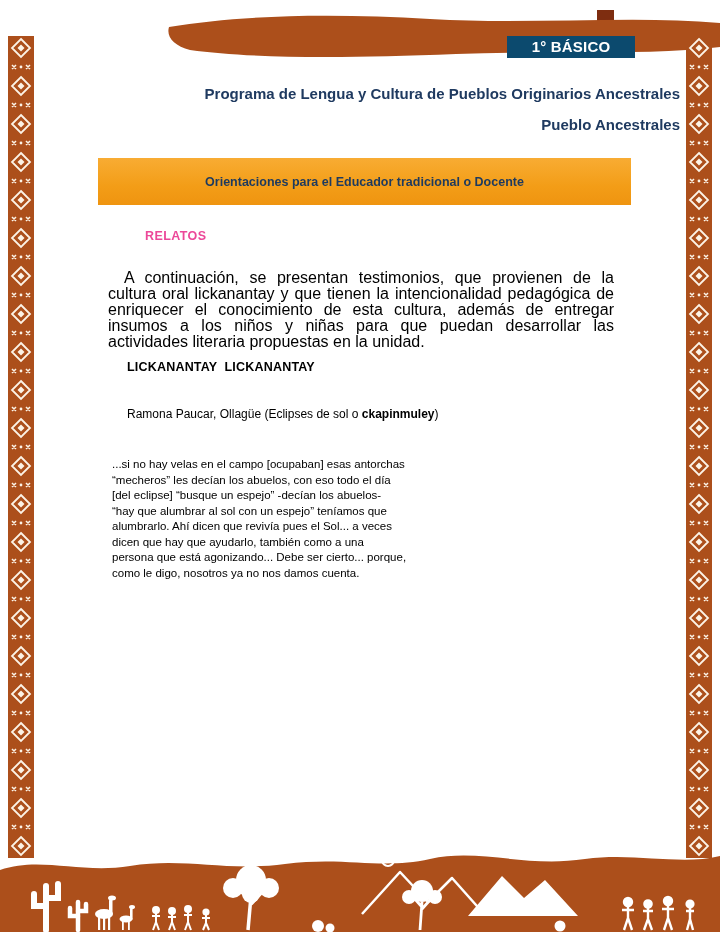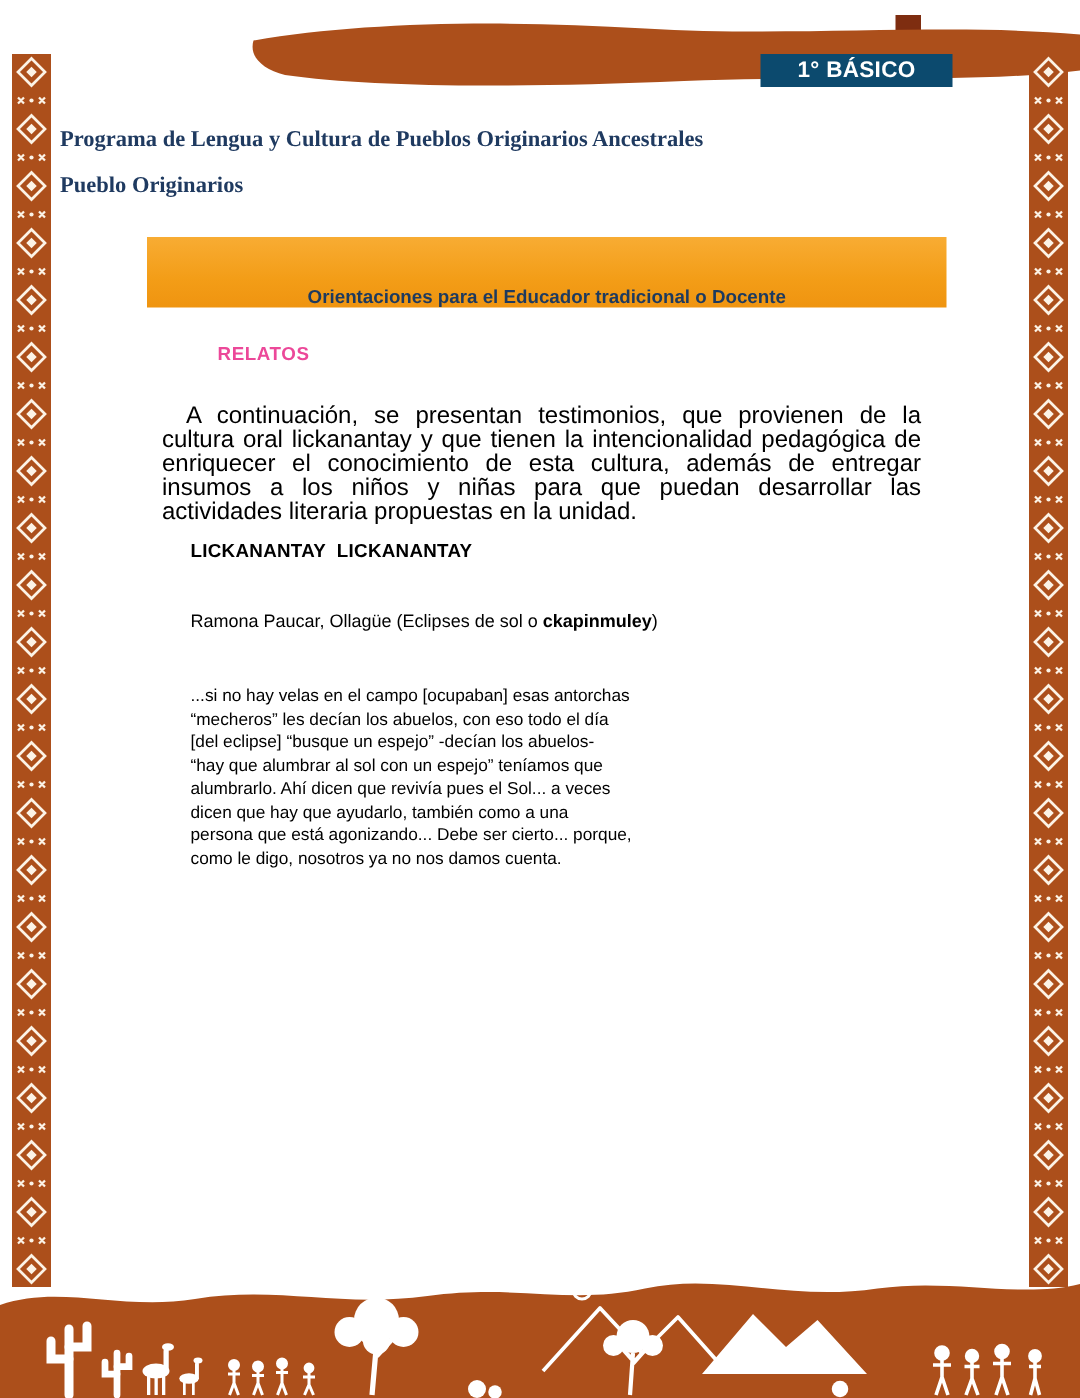--- a/index.html
+++ b/index.html
@@ -12,50 +12,50 @@
     background: #0c4a6e; color: #fff; font-size: 15px; font-weight: bold;
     text-align: center; line-height: 22px; letter-spacing: .2px;
   }
 
   .border { position: absolute; top: 36px; width: 26px; height: 822px; }
   .border.left { left: 8px; }
   .border.right { right: 8px; }
 
   .title, .subtitle {
     position: absolute; left: 40px; width: 640px; margin: 0;
-    text-align: left; color: #1F3A60; font-weight: bold; font-size: 15px; font-family: Liberation Serif, serif;
+    text-align: right; color: #1F3A60; font-weight: bold; font-size: 15px;
   }
   .title { top: 85px; }
   .subtitle { top: 116px; }
 
   .banner {
     position: absolute; top: 158px; left: 98px; width: 533px; height: 47px;
     background: linear-gradient(180deg, #F8AC33 0%, #F39D17 60%, #EF9410 100%);
-    display: flex; align-items: flex-end; justify-content: center;
+    display: flex; align-items: center; justify-content: center;
   }
   .banner span { color: #1D3A5F; font-weight: bold; font-size: 12.5px; }
 
   .relatos {
     position: absolute; top: 229px; left: 145px; margin: 0;
     font-size: 12.5px; font-weight: bold; color: #ec4899; letter-spacing: .4px;
   }
   .intro {
     position: absolute; top: 270px; left: 108px; width: 506px; margin: 0;
     font-size: 16px; line-height: 16px; text-align: justify; text-indent: 16px; color: #000;
   }
   .testimonios {
     position: absolute; top: 360px; left: 127px; margin: 0;
     font-size: 12.5px; font-weight: bold; color: #000; white-space: pre; letter-spacing: .2px;
   }
   .attribution {
     position: absolute; top: 407px; left: 127px; margin: 0; font-size: 12px; color: #000; text-align: right;
   }
   .attribution strong { font-weight: bold; }
   .quote {
-    position: absolute; top: 457px; left: 127px; margin: 0;
+    position: absolute; top: 457px; left: 112px; margin: 0;
     font-size: 11.5px; line-height: 15.5px; color: #000; white-space: pre;
   }
 
   .bottom-deco { position: absolute; left: 0; bottom: 0; width: 720px; height: 118px; }
 </style>
 </head>
 <body>
 
 <div class="page">
 
@@ -92,21 +92,21 @@
           <path d="M13,8.5 L16.5,12 L13,15.5 L9.5,12 Z" fill="#FCF3E6"></path>
           <path d="M4,29 L8,33 M8,29 L4,33 M18,29 L22,33 M22,29 L18,33" stroke="#FCF3E6" stroke-width="1.5"></path>
           <circle cx="13" cy="31" r="1.4" fill="#FCF3E6"></circle>
         </pattern>
       </defs>
       <rect width="26" height="822" fill="url(#weaveR)"></rect>
     </svg>
   </div>
 
   <h1 class="title">Programa de Lengua y Cultura de Pueblos Originarios Ancestrales</h1>
-  <h2 class="subtitle">Pueblo Originarios</h2>
+  <h2 class="subtitle">Pueblo Ancestrales</h2>
 
   <div class="banner">
     <span>Orientaciones para el Educador tradicional o Docente</span>
   </div>
 
   <h3 class="relatos">RELATOS</h3>
 
   <p class="intro">A continuación, se presentan testimonios, que provienen de la cultura oral lickanantay y que tienen la intencionalidad pedagógica de enriquecer el conocimiento de esta cultura, además de entregar insumos a los niños y niñas para que puedan desarrollar las actividades literaria propuestas en la unidad.</p>
 
   <h4 class="testimonios">LICKANANTAY  LICKANANTAY</h4>

